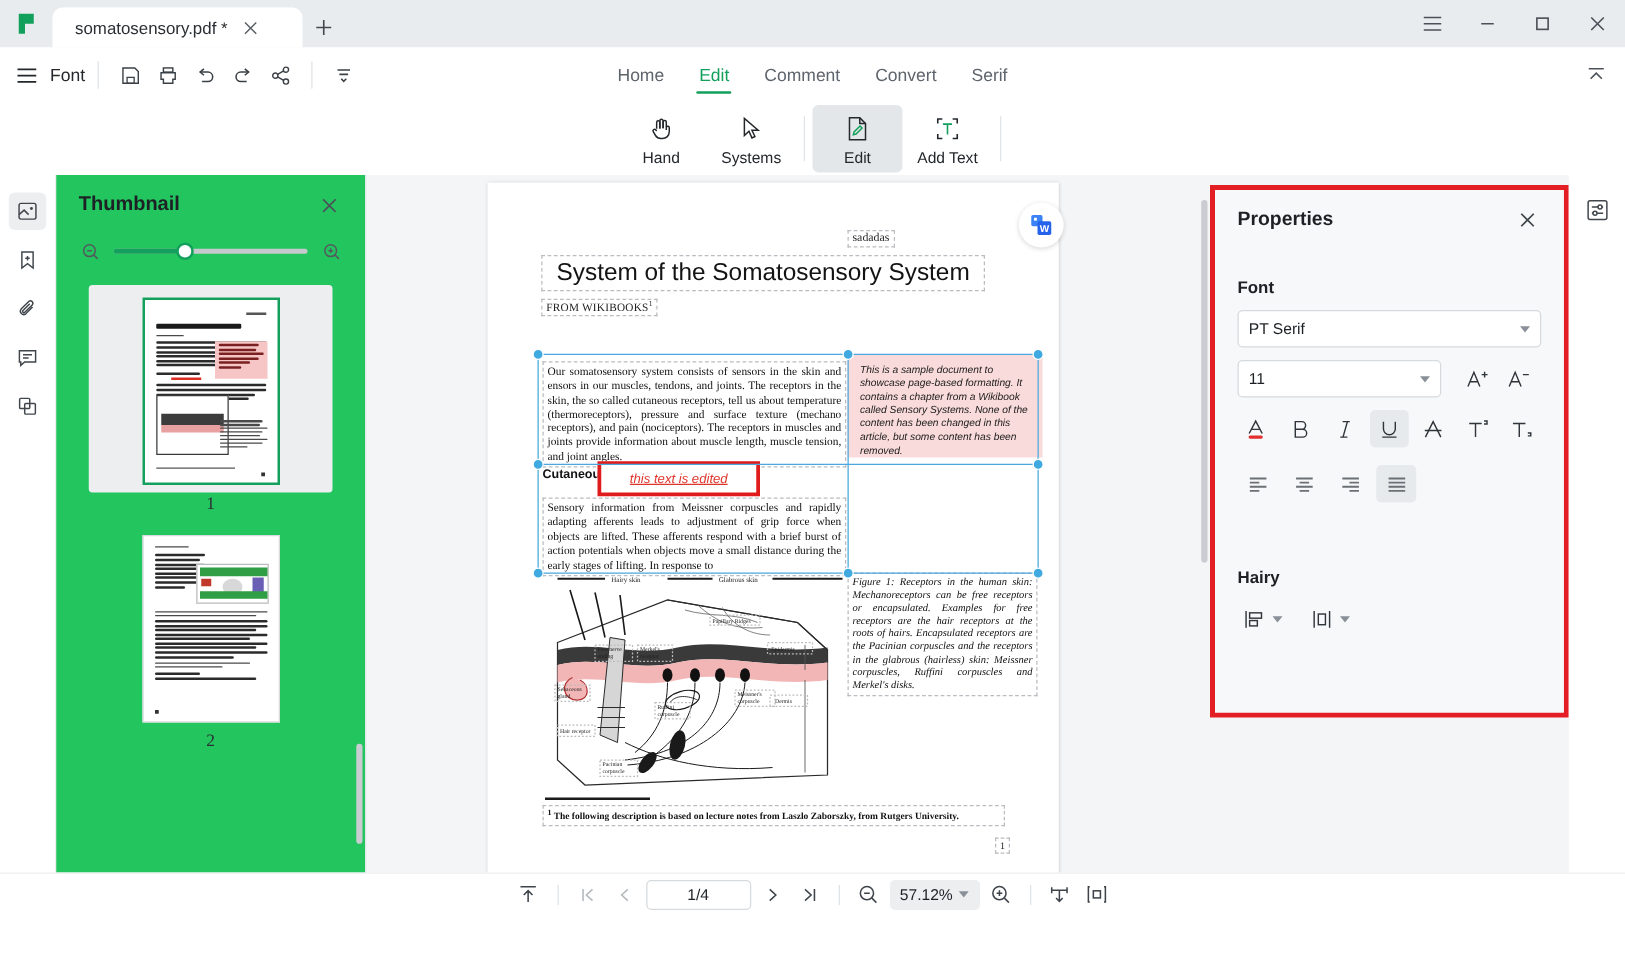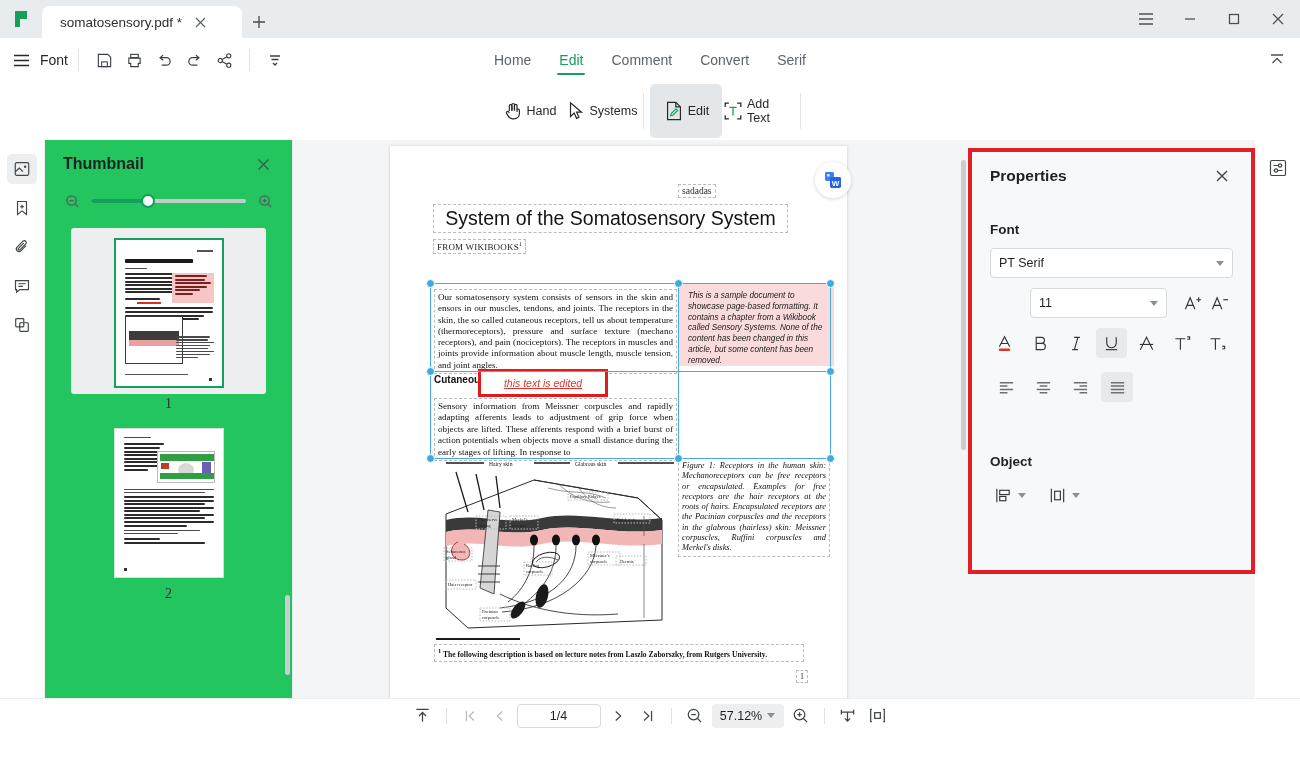--- a/index.html
+++ b/index.html
@@ -72,21 +72,21 @@
     position:absolute; right:10px; top:46px; width:26px; height:26px;
     display:flex; align-items:center; justify-content:center; color:#4b5158; cursor:pointer;
   }
 
   
   .ribbon-tools {
     position:absolute; top:82px; left:0; width:1300px; height:58px;
     display:flex; align-items:center; justify-content:center; gap:0;
   }
   .tool {
-    width:72px; height:54px; display:flex; flex-direction:row; align-items:center;
+    width:72px; height:54px; display:flex; flex-direction:column; align-items:center;
     justify-content:center; gap:3px; border-radius:5px; cursor:pointer;
   }
   .tool.active { background:#e4e7ea; }
   .tool .tl-ico { height:26px; display:flex; align-items:center; justify-content:center; }
   .tool .tl-txt { font-size:12.5px; color:#24282c; }
   .tool-sep { width:1px; height:36px; background:#e0e4e7; margin:0 6px; }
 
   
   .workspace {
     position:absolute; top:140px; left:0; width:1300px; height:590px;
@@ -270,21 +270,21 @@
   .props-head { height:48px; display:flex; align-items:center; }
   .props-title { font-size:15.5px; font-weight:bold; color:#1d2125; flex:1; }
   .props-close { width:22px;height:22px;display:flex;align-items:center;justify-content:center;color:#3e444a;cursor:pointer;}
   .sec-title { font-size:13.5px; font-weight:bold; color:#1d2125; margin-top:22px; }
   .combo {
     margin-top:11px; height:30px; background:#fff; border:1px solid #d6dadd; border-radius:4px;
     display:flex; align-items:center; padding:0 8px; cursor:pointer;
   }
   .combo .cval { flex:1; font-size:12.5px; color:#1d2125; }
   .caret { width:0;height:0;border-left:4px solid transparent;border-right:4px solid transparent;border-top:5px solid #8a9097; }
-  .row { display:flex; align-items:flex-start; gap:0; margin-top:10px;margin-left:40px; }
+  .row { display:flex; align-items:flex-start; gap:0; margin-top:10px; }
   .sz-combo { width:163px; }
   .icobtn {
     width:33px; height:30px; border-radius:4px; display:flex; align-items:center;
     justify-content:center; cursor:pointer; color:#2f353b;
   }
   .fmt-row { display:flex; align-items:center; gap:4px; margin-top:10px; }
   .fmt-btn {
     width:32px;height:30px;border-radius:4px;display:flex;align-items:center;justify-content:center;
     cursor:pointer;color:#2f353b;
   }
@@ -868,21 +868,21 @@
               <path d="M3 5 H17 M9 8.5 H17 M3 12 H17 M9 15.5 H17"></path>
             </svg>
           </div>
           <div class="fmt-btn sel">
             <svg width="19" height="19" viewBox="0 0 20 20" stroke="#6b7077" stroke-width="1.6" fill="none">
               <path d="M3 5 H17 M3 8.5 H17 M3 12 H17 M3 15.5 H17"></path>
             </svg>
           </div>
         </div>
 
-        <div class="sec-title" style="margin-top:52px">Object</div>
+        <div class="sec-title" style="margin-top:52px">Hairy</div>
 
         <div class="obj-row">
           <div class="obj-btn">
             <svg width="19" height="19" viewBox="0 0 20 20" fill="none" stroke="#2f353b" stroke-width="1.2">
               <path d="M3 3 V17"></path>
               <rect x="6" y="4.5" width="10" height="4.5"></rect>
               <rect x="6" y="11" width="6.5" height="4.5"></rect>
             </svg>
             <span class="caret"></span>
           </div>

